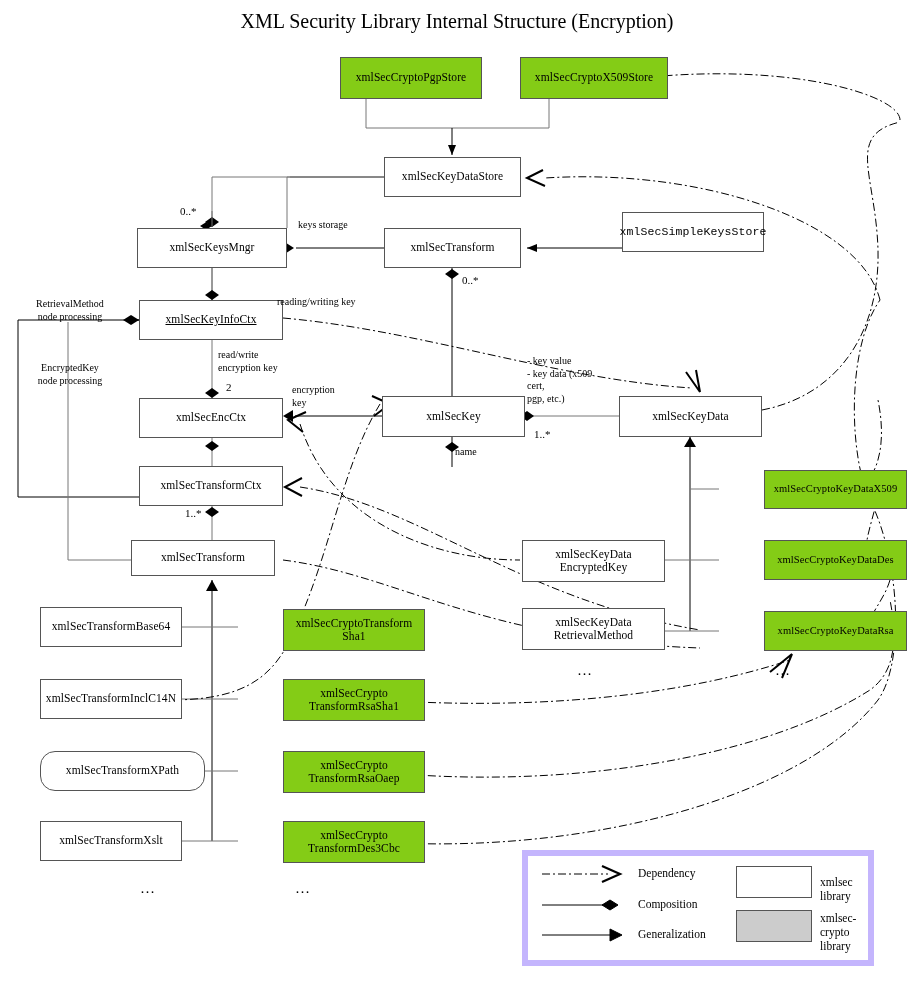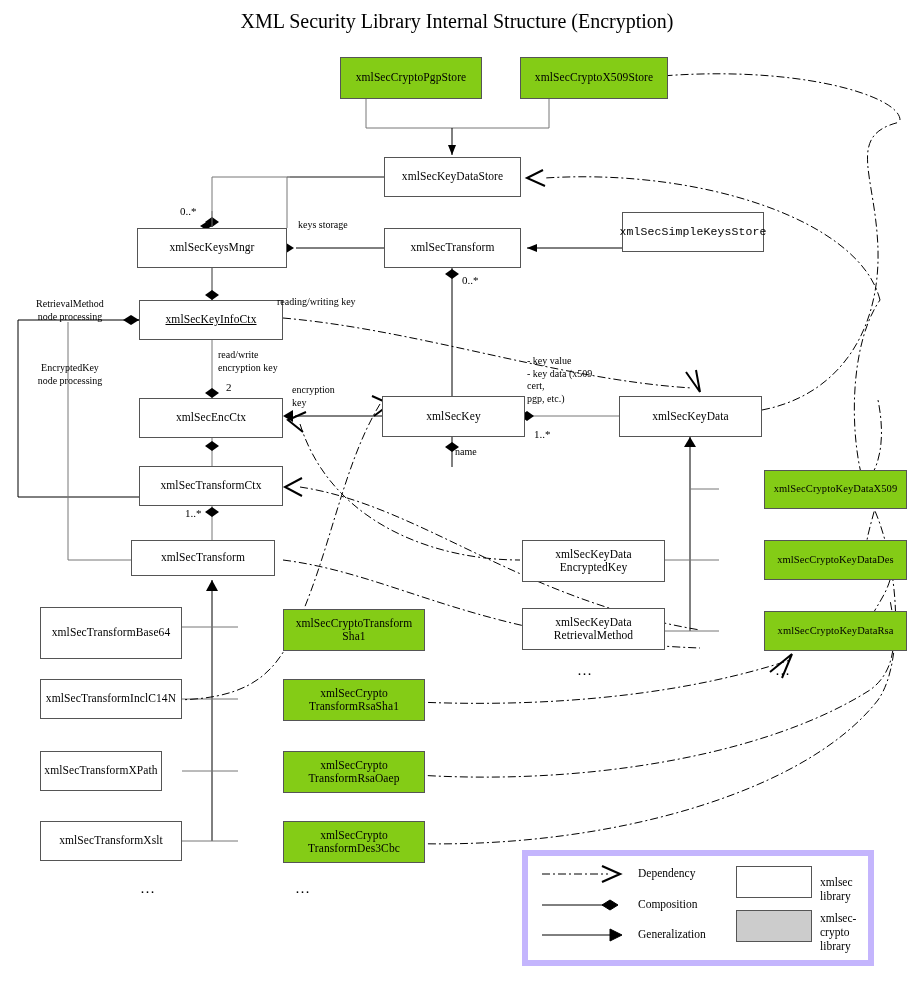--- a/index.html
+++ b/index.html
@@ -188,42 +188,42 @@
   <div class="node" style="left:131px;top:540px;width:144px;height:36px;">
       <span>xmlSecTransform</span>
     </div>
   <div class="node" style="left:522px;top:540px;width:143px;height:42px;">
       <span style="white-space:pre-line;">xmlSecKeyData
 EncryptedKey</span>
     </div>
   <div class="node crypto" style="left:719px;top:540px;width:143px;height:40px;font-size:10.5px;">
       <span>xmlSecCryptoKeyDataDes</span>
     </div>
-  <div class="node" style="left:40px;top:607px;width:142px;height:52px;">
+  <div class="node" style="left:40px;top:607px;width:142px;height:40px;">
       <span>xmlSecTransformBase64</span>
     </div>
   <div class="node crypto" style="left:238px;top:609px;width:142px;height:42px;">
       <span style="white-space:pre-line;">xmlSecCryptoTransform
 Sha1</span>
     </div>
   <div class="node" style="left:522px;top:608px;width:143px;height:42px;">
       <span style="white-space:pre-line;">xmlSecKeyData
 RetrievalMethod</span>
     </div>
   <div class="node crypto" style="left:719px;top:611px;width:143px;height:40px;font-size:10.5px;">
       <span>xmlSecCryptoKeyDataRsa</span>
     </div>
   <div class="node" style="left:40px;top:679px;width:142px;height:40px;">
       <span>xmlSecTransformInclC14N</span>
     </div>
   <div class="node crypto" style="left:238px;top:679px;width:142px;height:42px;">
       <span style="white-space:pre-line;">xmlSecCrypto
 TransformRsaSha1</span>
     </div>
-  <div class="node" style="left:40px;top:751px;width:122px;height:40px;">
+  <div class="node" style="left:40px;top:751px;width:165px;height:40px;border-radius:15px;">
       <span>xmlSecTransformXPath</span>
     </div>
   <div class="node crypto" style="left:238px;top:751px;width:142px;height:42px;">
       <span style="white-space:pre-line;">xmlSecCrypto
 TransformRsaOaep</span>
     </div>
   <div class="node" style="left:40px;top:821px;width:142px;height:40px;">
       <span>xmlSecTransformXslt</span>
     </div>
   <div class="node crypto" style="left:238px;top:821px;width:142px;height:42px;">

